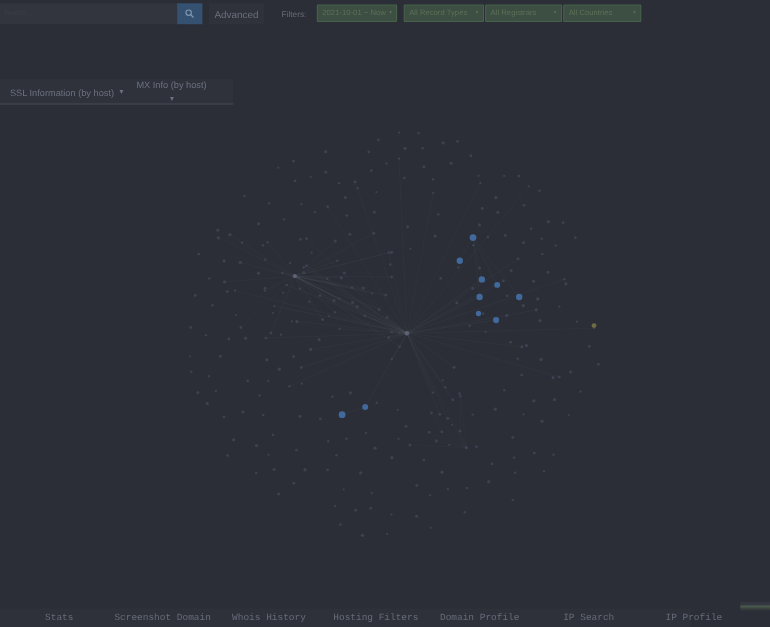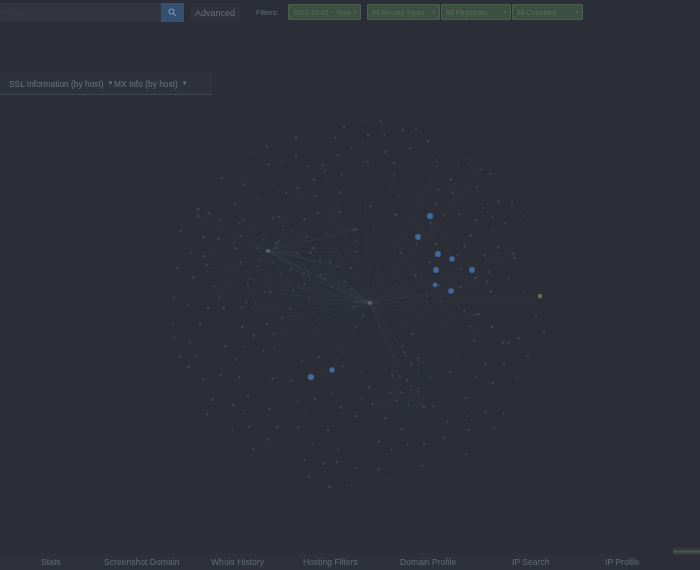--- a/index.html
+++ b/index.html
@@ -64,21 +64,21 @@
   .sub-btn .caret{font-size:7px;opacity:1;margin-left:1px;position:relative;top:-0.5px;}
 
   
   .graph{position:absolute;left:0;top:24px;width:700px;height:525px;}
   .graph svg{display:block;}
 
   
   .bottomnav{
     position:absolute;left:0;bottom:0;width:628px;height:17px;
     background:#2e313a;
-    display:flex;align-items:center;
+    display:flex;align-items:center;font-family:Liberation Mono, monospace;
   }
   .nav-item{
     position:absolute;top:0;height:17px;display:flex;align-items:center;
     color:#656c79;font-size:8.6px;cursor:pointer;white-space:nowrap;
   }
   
   .help-widget{
     position:absolute;right:0;bottom:15px;width:27px;height:8px;
     background:linear-gradient(180deg,#32353d 0%,#343741 30%,#4b5a4e 55%,#3a433c 75%,#31343c 100%);
   }
@@ -120,21 +120,21 @@
           <span class="caret">▾</span>
         </div>
       </div>
   </div>
 
   <div class="subbar">
       <div class="sub-btn" style="left: 9px;">
         <span>SSL Information (by host)</span>
         <span class="caret">▾</span>
       </div>
-      <div class="sub-btn" style="left: 114px;">
+      <div class="sub-btn" style="left: 124px; flex-direction: column;">
         <span>MX Info (by host)</span>
         <span class="caret">▾</span>
       </div>
     </div>
 
   <div class="graph">
     <svg id="gsvg" width="700" height="525" viewBox="0 0 700 525">
         <line x1="268.0" y1="227.0" x2="256.7" y2="224.2" stroke="#7b8192" stroke-width="0.55" stroke-opacity="0.115"></line>
         <line x1="268.0" y1="227.0" x2="338.4" y2="242.6" stroke="#7b8192" stroke-width="0.55" stroke-opacity="0.115"></line>
         <line x1="268.0" y1="227.0" x2="308.4" y2="247.5" stroke="#7b8192" stroke-width="0.55" stroke-opacity="0.115"></line>

